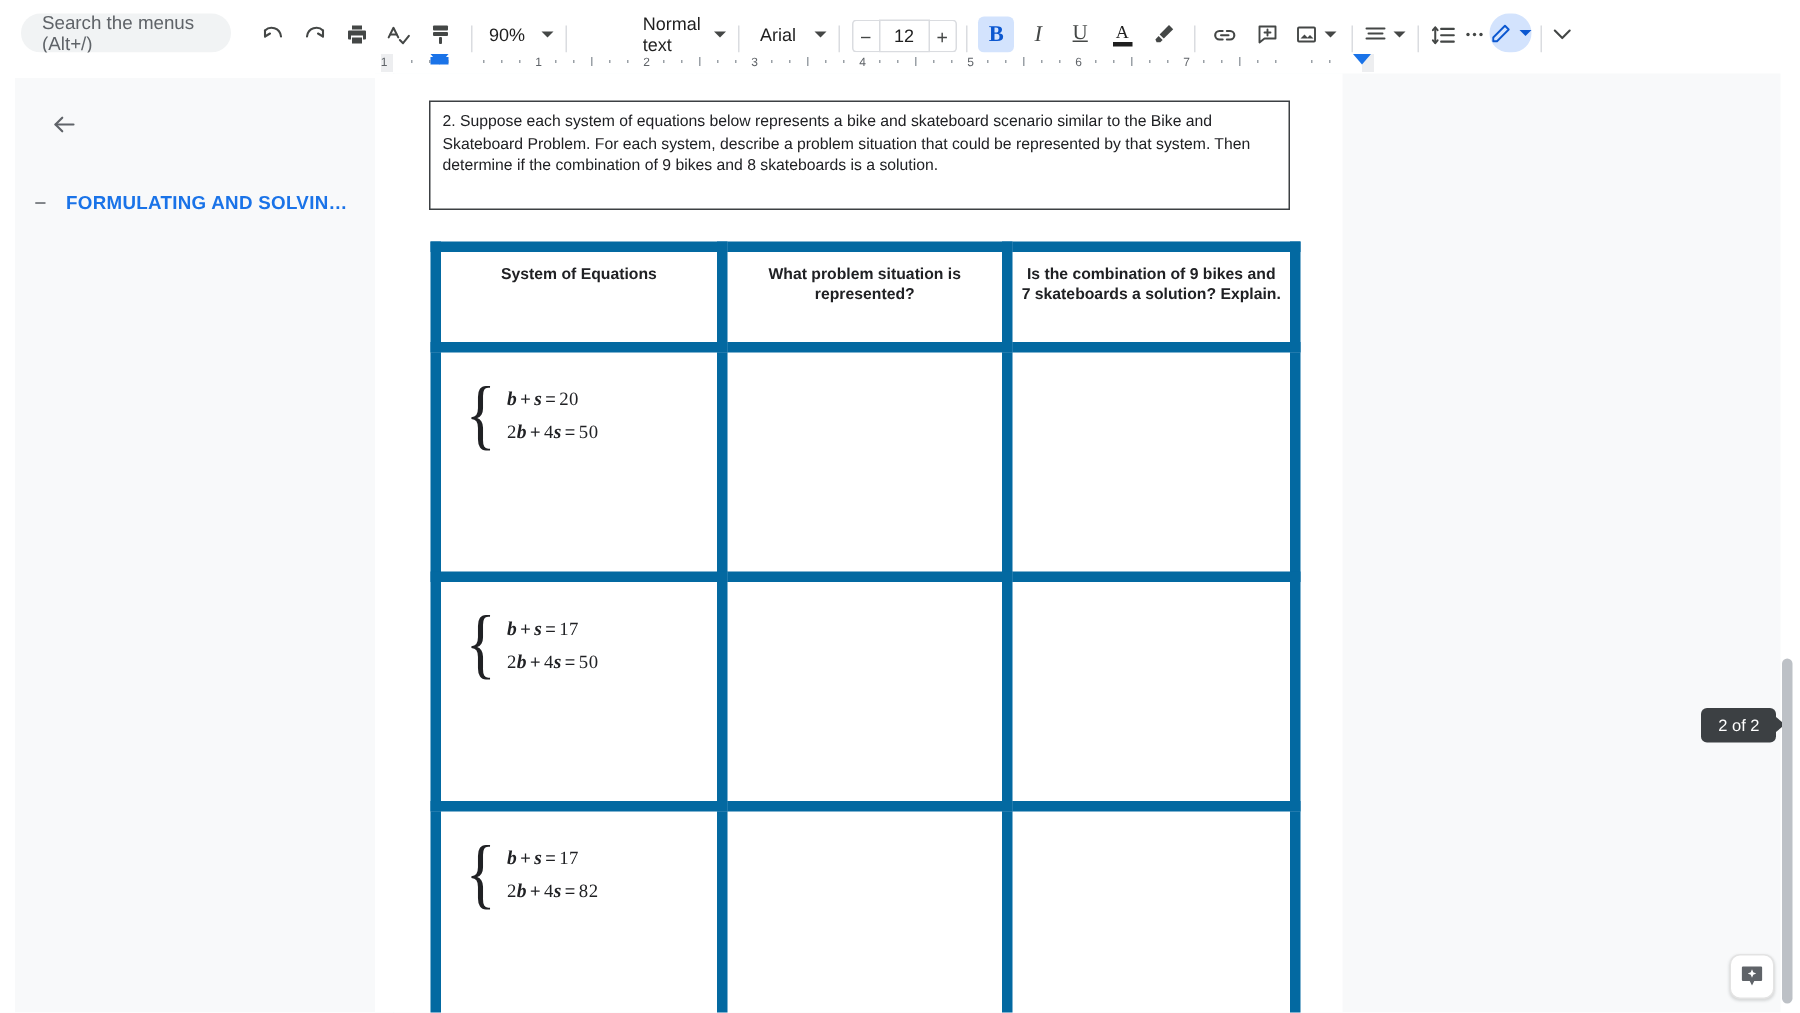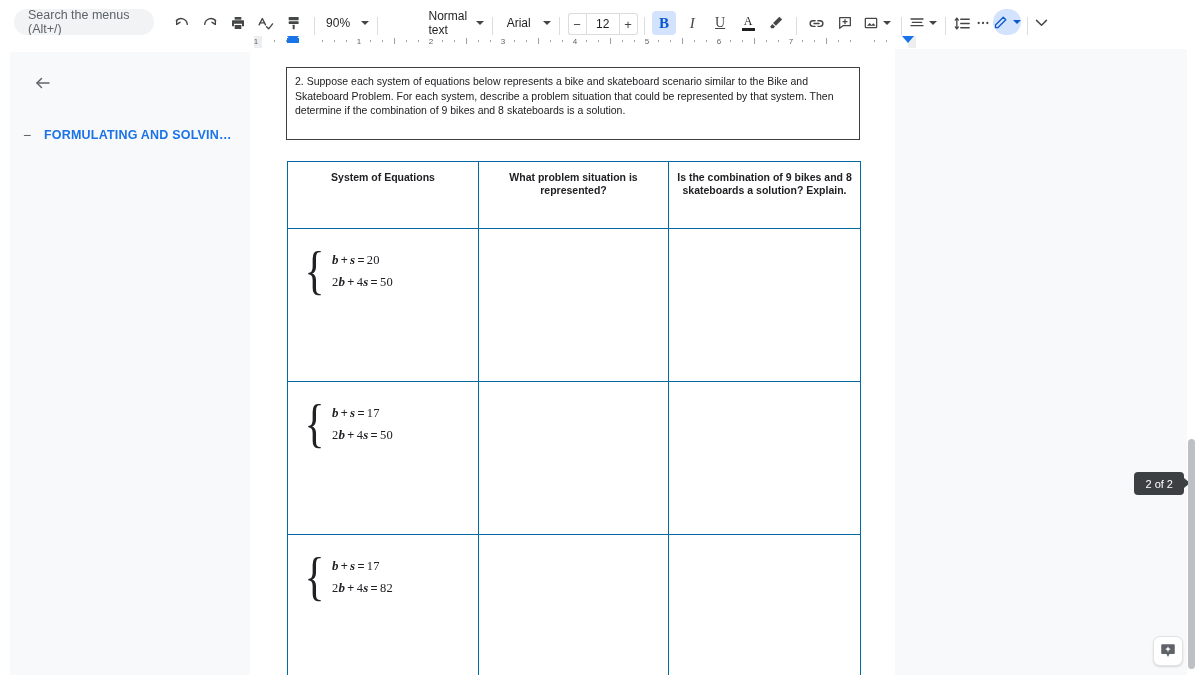--- a/index.html
+++ b/index.html
@@ -153,21 +153,21 @@
     font-family: "Liberation Sans", sans-serif;
   }
 
   
   .wtable {
     position: absolute; left: 37px; top: 112px; width: 573px;
     border-collapse: collapse;
     table-layout: fixed;
   }
   .wtable td, .wtable th {
-    border: 1px solid #0369a1;
+    border: 7px solid #0369a1;
     vertical-align: top;
   }
   .wtable th {
     text-align: center; font-size: 10.5px; color: #202124; font-weight: bold;
     line-height: 13px; padding: 9px 6px 0 6px; height: 67px;
   }
   .wtable td.eq-cell { height: 153px; padding: 22px 0 0 14px; }
   .wtable td.blank { height: 153px; }
   .colw1 { width: 191px; }
   .colw2 { width: 190px; }
@@ -478,21 +478,21 @@
       <table class="wtable">
         <colgroup>
           <col class="colw1">
             <col class="colw2">
             <col class="colw3">
         </colgroup>
         <thead>
           <tr>
             <th>System of Equations</th>
             <th>What problem situation is represented?</th>
-            <th>Is the combination of 9 bikes and 8 skateboards a solution? Explain.</th>
+            <th>Is the combination of 9 bikes and 7 skateboards a solution? Explain.</th>
           </tr>
         </thead>
         <tbody>
           <tr>
             <td class="eq-cell">
               <span class="sys">
                 <span class="brace">{</span>
                 <span class="eqs">
                   <span class="eq">
                     <span class="n"></span><span class="v">b</span><span class="op">+</span><span class="n"></span><span class="v">s</span><span class="op">=</span><span class="n">20</span>

